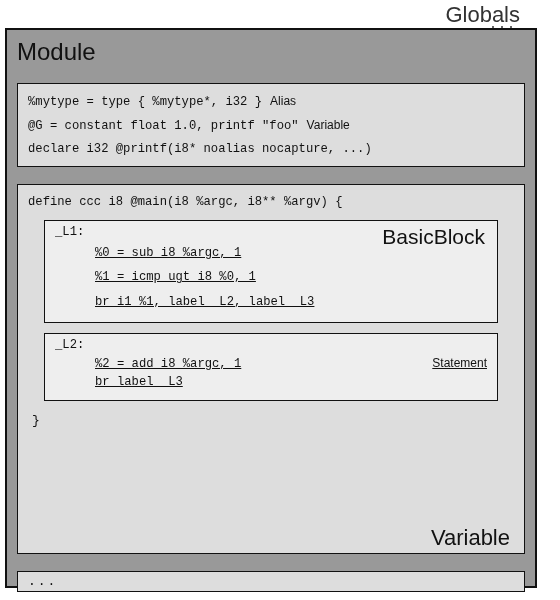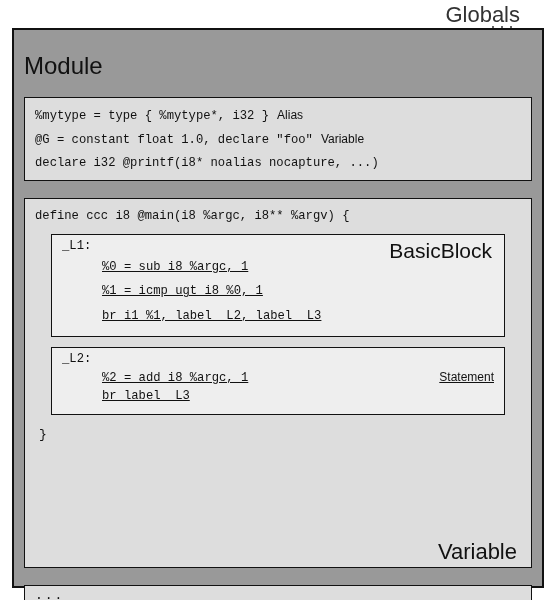--- a/index.html
+++ b/index.html
@@ -15,26 +15,26 @@
       position: absolute;
       top: 2px;
       right: 40px;
       font-size: 22px;
       color: #333;
       font-weight: 400;
     }
     .module {
       position: absolute;
       top: 28px;
-      left: 12px;
+      left: 5px;
       width: 532px;
       height: 560px;
       background: #999;
       border: 2px solid #111;
-      padding: 22px 10px 10px 10px;
+      padding: 8px 10px 10px 10px;
     }
     .module-title {
       font-size: 24px;
       font-weight: 400;
       margin-bottom: 4px;
     }
     .panel {
       background: #ddd;
       border: 1px solid #111;
       padding: 6px 10px 8px 10px;
@@ -137,21 +137,21 @@
 
 <div class="module">
   <div class="module-title">Module</div>
 
   <div class="panel decls">
     <div class="code-line">
       <span>%mytype = type { %mytype*, i32 }</span>
       <span class="ann">Alias</span>
     </div>
     <div class="code-line">
-      <span>@G = constant float 1.0, declare "foo"</span>
+      <span>@G = constant float 1.0, printf "foo"</span>
       <span class="ann">Variable</span>
     </div>
     <div class="code-line">
       <span>declare i32 @printf(i8* noalias nocapture, ...)</span>
     </div>
   </div>
 
   <div class="panel func-panel">
     <div class="code-line" style="margin-bottom:6px;">
       <span>define ccc i8 @main(i8 %argc, i8** %argv) {</span>

